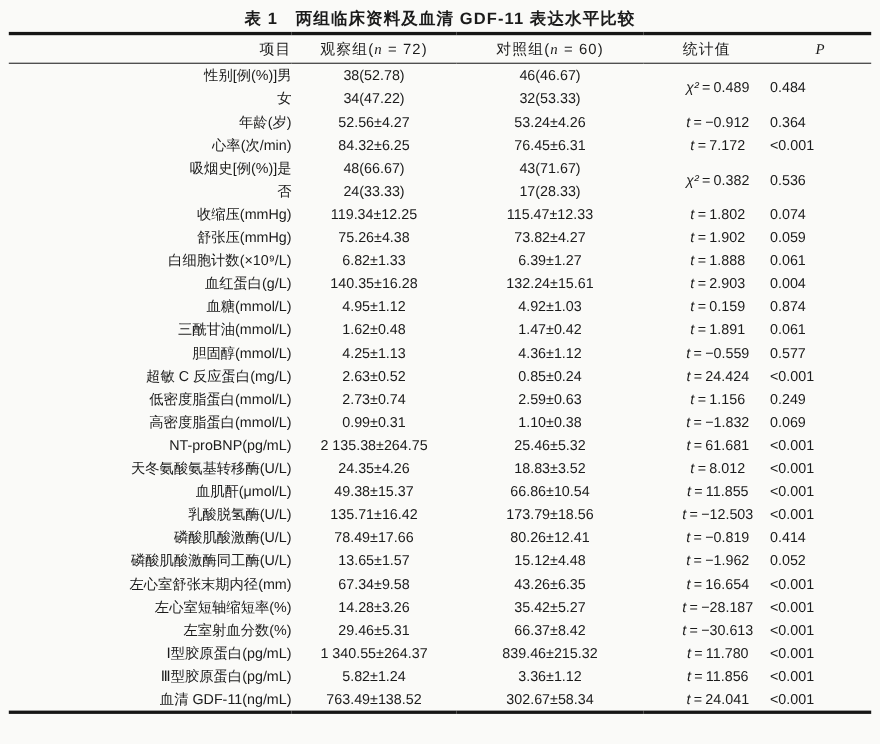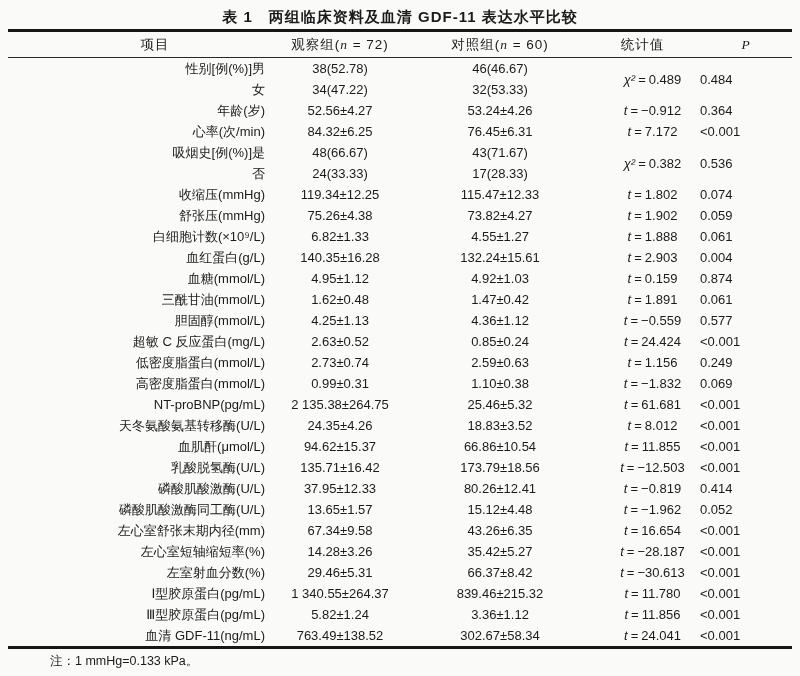--- a/index.html
+++ b/index.html
@@ -24,21 +24,21 @@
     border-top:3px solid #161616;
     border-bottom:3px solid #161616;
   }
   thead th{
     border-bottom:1px solid #272727;
     height:25px;font-weight:normal;font-size:13.5px;
     letter-spacing:1px;padding:0;
     font-family:"Liberation Sans",serif;
     vertical-align:middle;
   }
-  thead th.th-item{text-align:center;padding-left:37px;}
+  thead th.th-item{text-align:right;padding-left:37px;}
   thead th i{font-family:"Liberation Serif",serif;}
   tbody td{
     height:21px;padding:0;font-size:13px;
     vertical-align:middle;line-height:1;
   }
   td.cell-label{
     text-align:right;padding-left:10px;
     font-family:"Liberation Sans",serif;
   }
   .main-label{display:inline-block;min-width:97px;}
@@ -127,21 +127,21 @@
         <tr>
           <td class="cell-label"><span class="main-label">舒张压(mmHg)</span></td>
           <td class="cell-obs num">75.26±4.38</td>
           <td class="cell-ctrl num">73.82±4.27</td>
           <td class="cell-stat"><i>t</i><span class="eq">=</span>1.902</td>
           <td class="cell-p">0.059</td>
         </tr>
         <tr>
           <td class="cell-label"><span class="main-label">白细胞计数(×10⁹/L)</span></td>
           <td class="cell-obs num">6.82±1.33</td>
-          <td class="cell-ctrl num">4.55±1.27</td>
+          <td class="cell-ctrl num">6.39±1.27</td>
           <td class="cell-stat"><i>t</i><span class="eq">=</span>1.888</td>
           <td class="cell-p">0.061</td>
         </tr>
         <tr>
           <td class="cell-label"><span class="main-label">血红蛋白(g/L)</span></td>
           <td class="cell-obs num">140.35±16.28</td>
           <td class="cell-ctrl num">132.24±15.61</td>
           <td class="cell-stat"><i>t</i><span class="eq">=</span>2.903</td>
           <td class="cell-p">0.004</td>
         </tr>
@@ -196,35 +196,35 @@
         </tr>
         <tr>
           <td class="cell-label"><span class="main-label">天冬氨酸氨基转移酶(U/L)</span></td>
           <td class="cell-obs num">24.35±4.26</td>
           <td class="cell-ctrl num">18.83±3.52</td>
           <td class="cell-stat"><i>t</i><span class="eq">=</span>8.012</td>
           <td class="cell-p">&lt;0.001</td>
         </tr>
         <tr>
           <td class="cell-label"><span class="main-label">血肌酐(μmol/L)</span></td>
-          <td class="cell-obs num">94.62±15.37</td>
+          <td class="cell-obs num">49.38±15.37</td>
           <td class="cell-ctrl num">66.86±10.54</td>
           <td class="cell-stat"><i>t</i><span class="eq">=</span>11.855</td>
           <td class="cell-p">&lt;0.001</td>
         </tr>
         <tr>
           <td class="cell-label"><span class="main-label">乳酸脱氢酶(U/L)</span></td>
           <td class="cell-obs num">135.71±16.42</td>
           <td class="cell-ctrl num">173.79±18.56</td>
           <td class="cell-stat"><i>t</i><span class="eq">=</span>−12.503</td>
           <td class="cell-p">&lt;0.001</td>
         </tr>
         <tr>
           <td class="cell-label"><span class="main-label">磷酸肌酸激酶(U/L)</span></td>
-          <td class="cell-obs num">37.95±12.33</td>
+          <td class="cell-obs num">78.49±17.66</td>
           <td class="cell-ctrl num">80.26±12.41</td>
           <td class="cell-stat"><i>t</i><span class="eq">=</span>−0.819</td>
           <td class="cell-p">0.414</td>
         </tr>
         <tr>
           <td class="cell-label"><span class="main-label">磷酸肌酸激酶同工酶(U/L)</span></td>
           <td class="cell-obs num">13.65±1.57</td>
           <td class="cell-ctrl num">15.12±4.48</td>
           <td class="cell-stat"><i>t</i><span class="eq">=</span>−1.962</td>
           <td class="cell-p">0.052</td>
@@ -267,14 +267,13 @@
         <tr>
           <td class="cell-label"><span class="main-label">血清 GDF-11(ng/mL)</span></td>
           <td class="cell-obs num">763.49±138.52</td>
           <td class="cell-ctrl num">302.67±58.34</td>
           <td class="cell-stat"><i>t</i><span class="eq">=</span>24.041</td>
           <td class="cell-p">&lt;0.001</td>
         </tr>
       </tbody>
   </table>
 
-  <div class="note">注：1 mmHg=0.133 kPa。</div>
 </div>
 
 </body></html>

